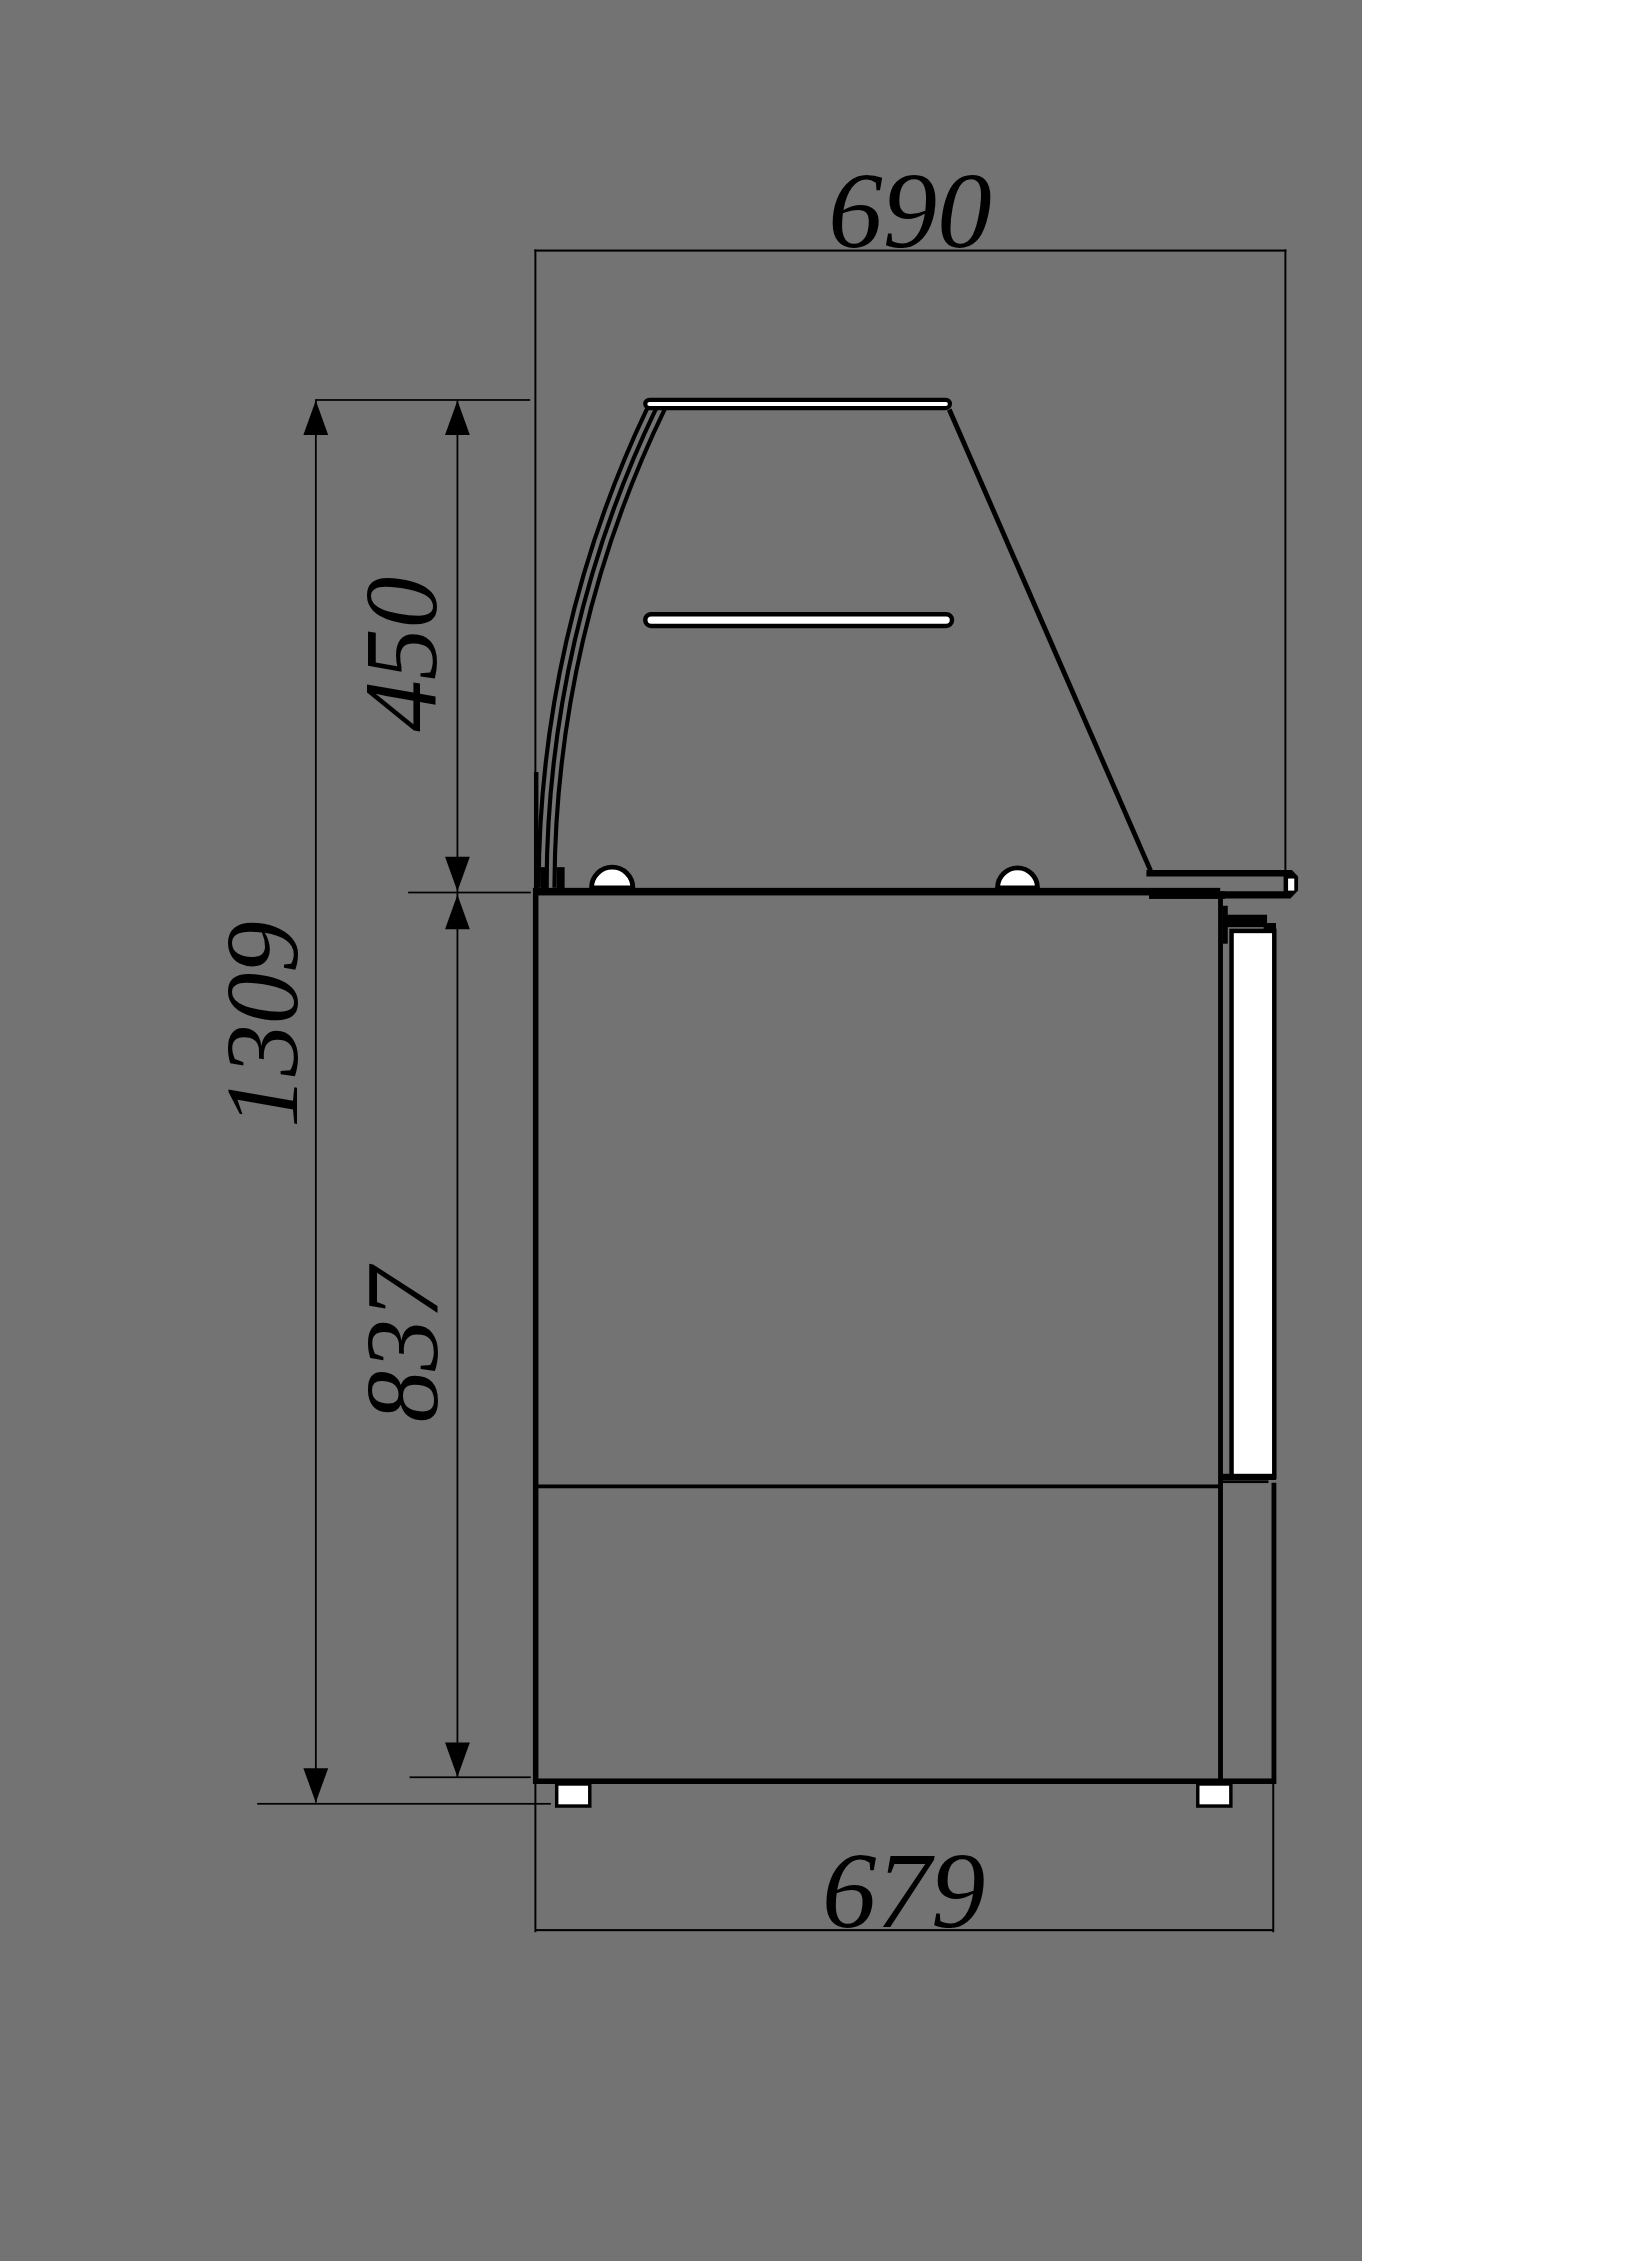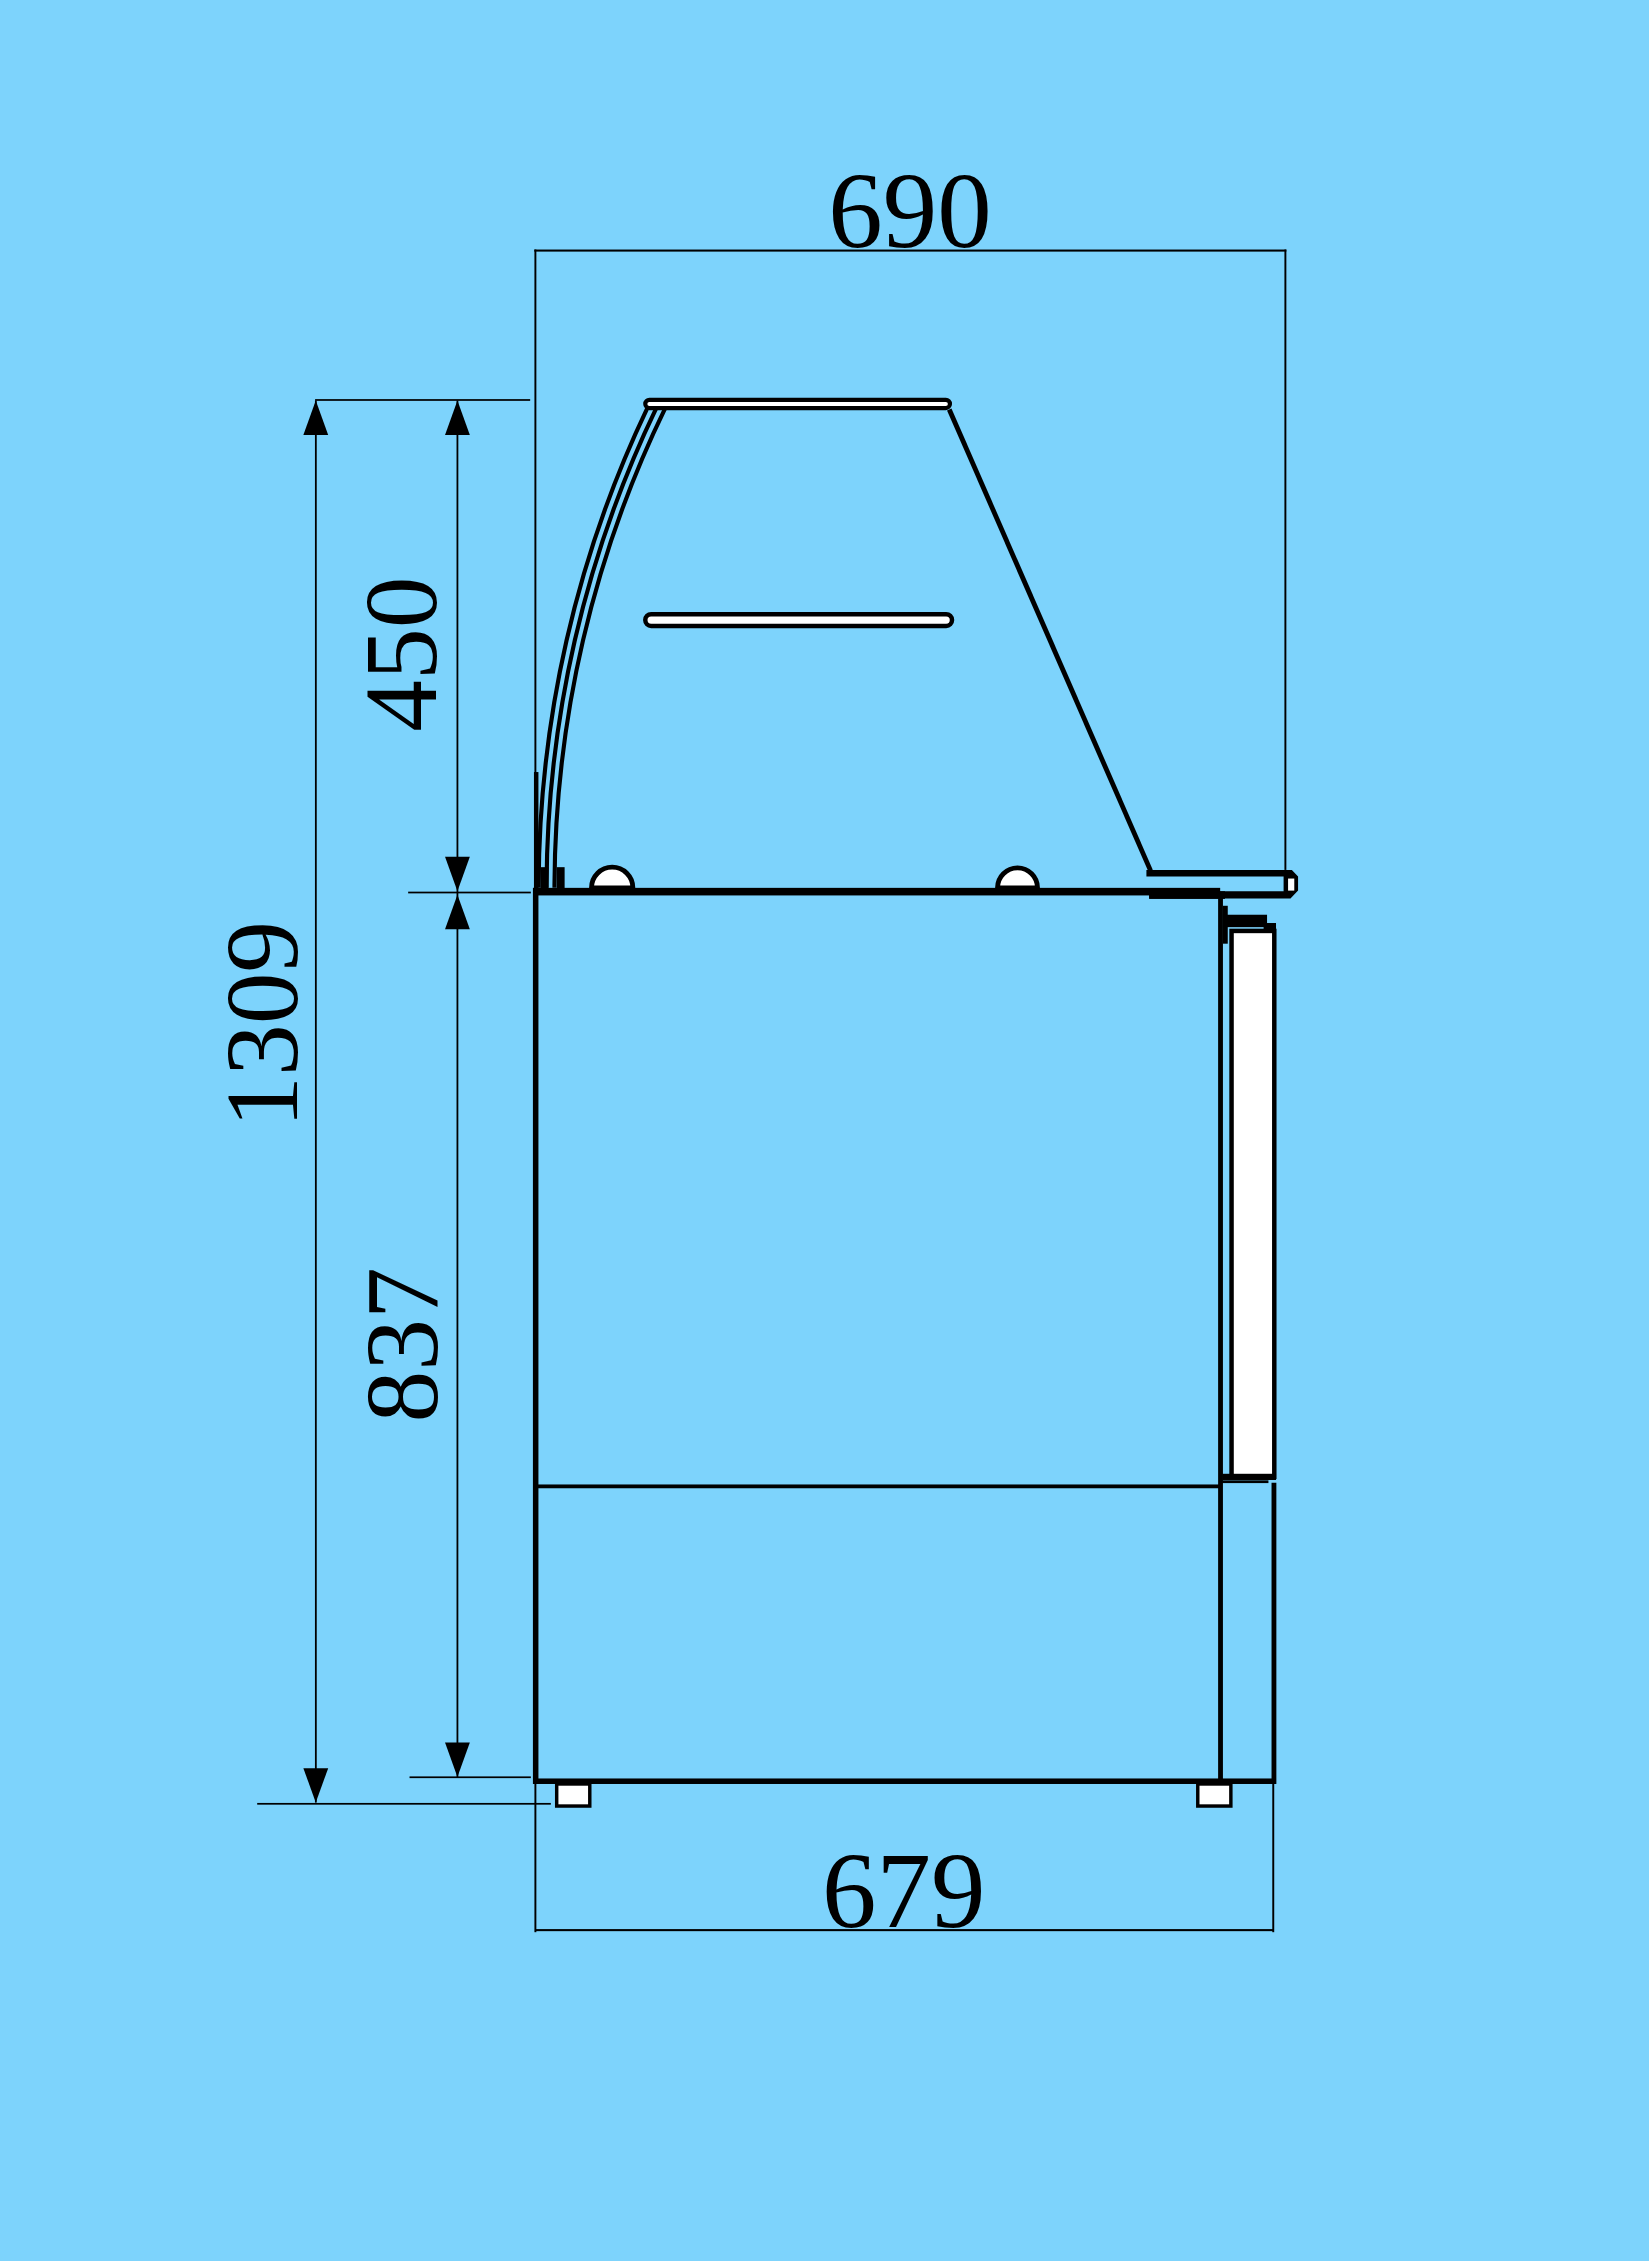--- a/index.html
+++ b/index.html
@@ -1,16 +1,16 @@
 <!DOCTYPE html>
 <html style="font-size:11px"><head>
 <meta charset="utf-8">
 <style>
   html,body{margin:0;padding:0;background:#fff;}
-  .page{position:relative;width:1649px;height:2261px;background:#7dd3fc;overflow:hidden;}
+  .page{position:relative;width:1362px;height:2261px;background:#737373;overflow:hidden;font-style:italic;}
   svg{position:absolute;left:0;top:0;}
   text{font-family:"Liberation Serif", serif;fill:#000;}
 </style>
 </head>
 <body>
 <div class="page">
 <svg width="1649" height="2261" viewBox="0 0 2392 3280" fill="none" stroke="none">
 
 <text x="1320" y="359" font-size="158" text-anchor="middle">690</text>
 

